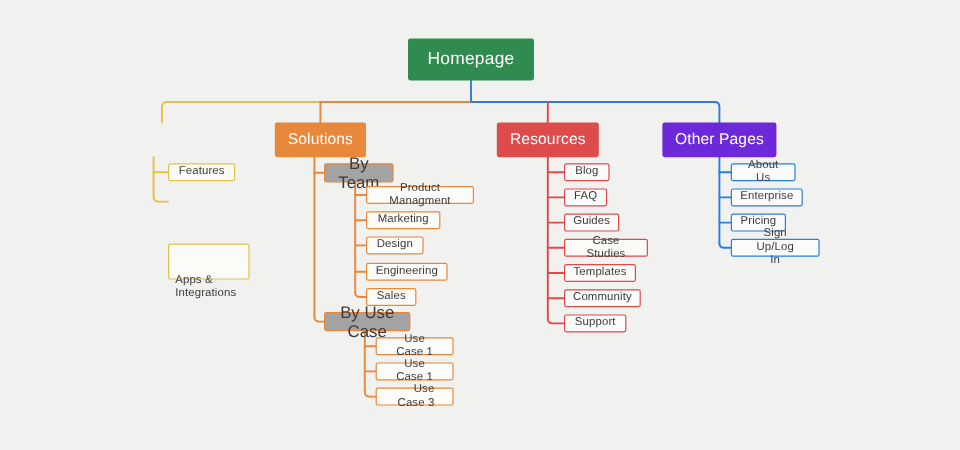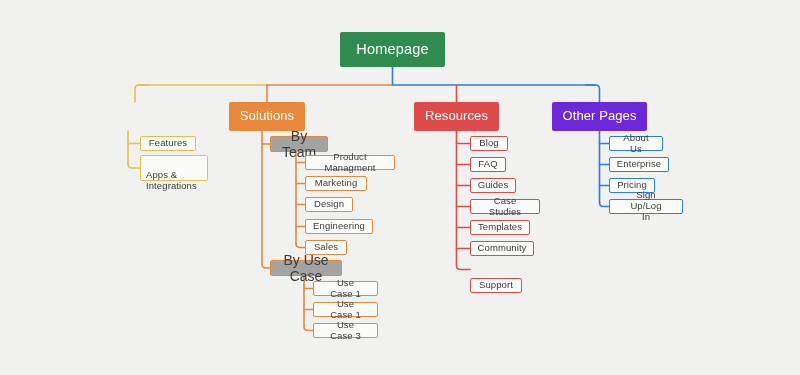--- a/index.html
+++ b/index.html
@@ -58,21 +58,22 @@
     border-width: 1px;
     border-radius: 2px;
     color: #3b3b3b;
     font-size: 9.5px;
     padding: 0 15px;
     letter-spacing: .1px;
   }
   .node.leaf.multiline {
     display: block;
     text-align: left;
-    padding: 3px 5px;
+    padding: 14px 5px;
+    margin-top: 48px;
   }
   .node.group {
     background: #a3a3a3;
     border-style: solid;
     border-width: 1px;
     border-radius: 2px;
     color: #3b3b3b;
     font-size: 14px;
     padding: 0 3px;
   }
@@ -159,21 +160,21 @@
 
   <div class="node group" style="left:270px; top:260px; width:72px; height:16px; border-color:#e8883a;">
     <span>By Use Case</span>
   </div>
   <div class="node leaf" style="left:313px; top:281px; width:65px; height:15px; border-color:#e8883a;">
     <span>Use Case 1</span>
   </div>
   <div class="node leaf" style="left:313px; top:302px; width:65px; height:15px; border-color:#e8883a;">
     <span>Use Case 1</span>
   </div>
-  <div class="node leaf" style="left:313px; top:323px; width:65px; height:15px; border-color:#e8883a;">
+  <div class="node leaf" style="left:313px; top:323px; width:65px; height:15px; border-color:#e8883a;text-align:right;">
     <span>Use Case 3</span>
   </div>
 
   <div class="node cat" style="left:414px; top:102px; width:85px; height:29px; background:#dd4b4b;align-items:center;">
     <span>Resources</span>
   </div>
   <div class="node leaf" style="left:470px; top:136px; width:38px; height:15px; border-color:#dd4b4b;">
     <span>Blog</span>
   </div>
   <div class="node leaf" style="left:470px; top:157px; width:36px; height:15px; border-color:#dd4b4b;">
@@ -184,21 +185,21 @@
   </div>
   <div class="node leaf" style="left:470px; top:199px; width:70px; height:15px; border-color:#dd4b4b;">
     <span>Case Studies</span>
   </div>
   <div class="node leaf" style="left:470px; top:220px; width:60px; height:15px; border-color:#dd4b4b;">
     <span>Templates</span>
   </div>
   <div class="node leaf" style="left:470px; top:241px; width:64px; height:15px; border-color:#dd4b4b;">
     <span>Community</span>
   </div>
-  <div class="node leaf" style="left:470px; top:278px; width:52px; height:15px; border-color:#dd4b4b;">
+  <div class="node leaf" style="left:470px; top:262px; width:52px; height:15px; border-color:#dd4b4b;">
     <span>Support</span>
   </div>
 
   <div class="node cat" style="left:552px; top:102px; width:95px; height:29px; background:#6d28d9;">
     <span>Other Pages</span>
   </div>
   <div class="node leaf" style="left:609px; top:136px; width:54px; height:15px; border-color:#2b7de0;">
     <span>About Us</span>
   </div>
   <div class="node leaf" style="left:609px; top:157px; width:60px; height:15px; border-color:#2b7de0;">

